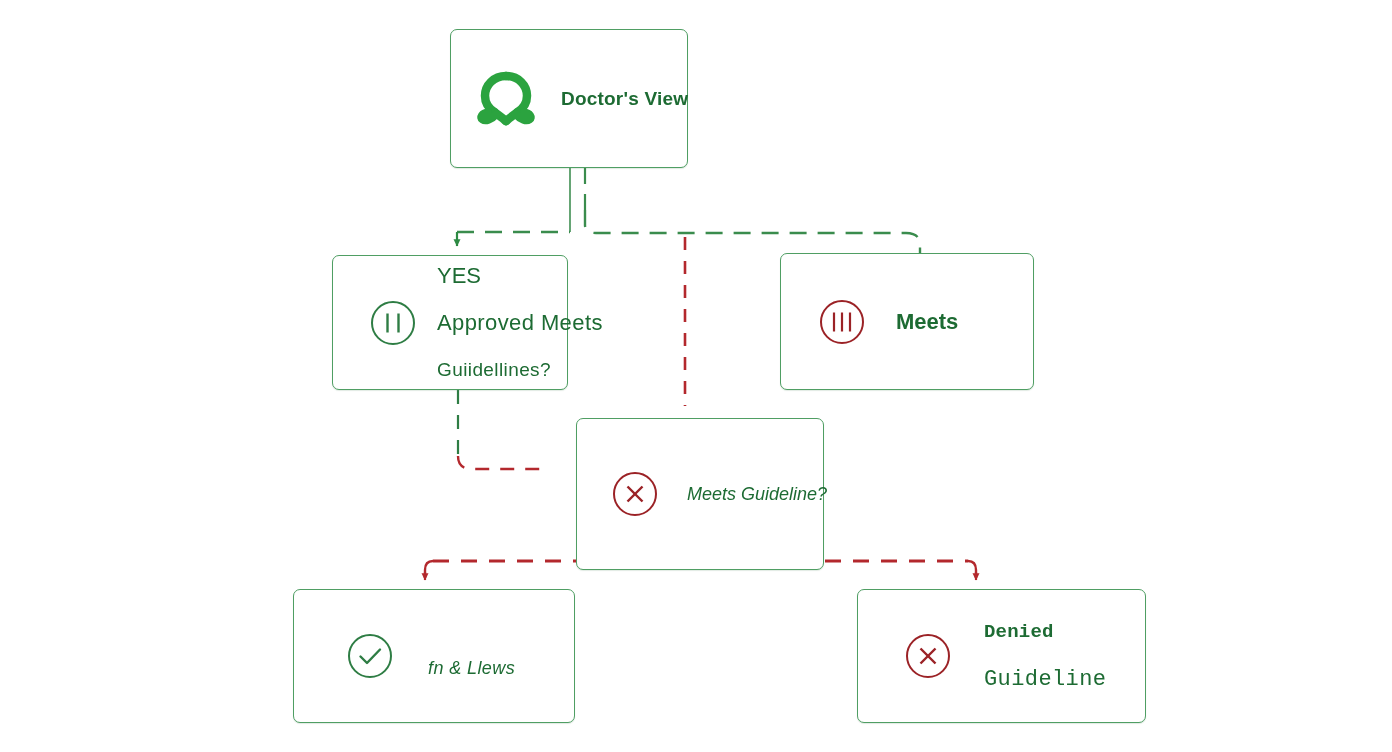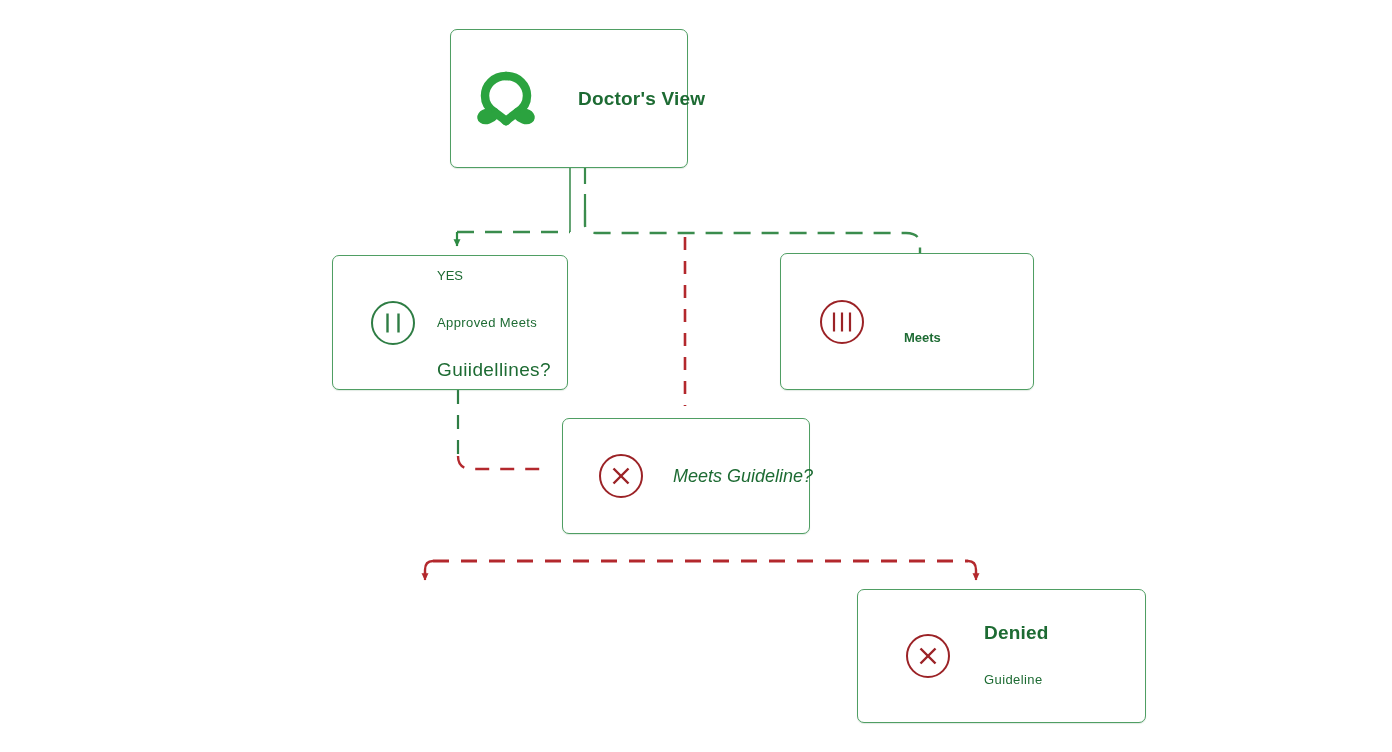--- a/index.html
+++ b/index.html
@@ -51,21 +51,21 @@
     justify-content: center;
   }
   .node-text {
     display: flex;
     flex-direction: column;
     justify-content: center;
     gap: 2px;
   }
   .t-line {
     color: #1d6b33;
-    font-size: 13px;
+    font-size: 22px;
     line-height: 21px;
     white-space: nowrap;
   }
   .t-line.big {
     font-size: 19px;
     letter-spacing: 0.2px;
   }
   .t-line.bold {
     font-weight: bold;
   }
@@ -76,27 +76,27 @@
   .t-line.blur {
     filter: blur(0.35px);
     letter-spacing: 0.4px;
     margin-top: 24px;
   }
 
   
   #node-doctors-view { left: 450px; top: 29px;  width: 238px; height: 139px; }
   #node-yes-approved { left: 332px; top: 255px; width: 236px; height: 135px; }
   #node-meets        { left: 780px; top: 253px; width: 254px; height: 137px; }
-  #node-meets-guide  { left: 562px; top: 418px; width: 248px; height: 116px; }
+  #node-meets-guide  { left: 576px; top: 418px; width: 248px; height: 152px; }
   #node-approved-out { left: 293px; top: 589px; width: 282px; height: 134px; }
-  #node-denied       { left: 857px; top: 589px; width: 289px; height: 134px; }
-
-  #node-doctors-view .node-inner { padding-left: 22px; gap: 39px; }
+  #node-denied       { left: 857px; top: 589px; width: 289px; height: 134px; font-family: Liberation Mono, monospace; }
+
+  #node-doctors-view .node-inner { padding-left: 22px; gap: 22px; }
   #node-doctors-view .node-icon { width: 66px; height: 66px; }
-  #node-meets .node-inner { padding-left: 35px; gap: 36px; align-items: flex-end; }
+  #node-meets .node-inner { padding-left: 35px; gap: 28px; }
   #node-meets-guide .node-inner { padding-left: 32px; gap: 26px; }
   #node-approved-out .node-inner { padding-left: 50px; gap: 32px; }
   #node-denied .node-inner { padding-left: 44px; gap: 30px; }
 </style>
 </head>
 <body>
 
 <div id="canvas">
 
   <svg id="edges" viewBox="0 0 1392 752" width="1392" height="752" xmlns="http://www.w3.org/2000/svg">
@@ -200,20 +200,33 @@
           <line x1="18.5" y1="18.5" x2="33.5" y2="33.5" stroke="#9b2226" stroke-width="2.4"></line>
           <line x1="33.5" y1="18.5" x2="18.5" y2="33.5" stroke="#9b2226" stroke-width="2.4"></line>
         </svg>
       </span>
       <span class="node-text">
         <span class="t-line italic">Meets Guideline?</span>
       </span>
     </div>
   </div>
 
+  <div class="node" id="node-approved-out">
+    <div class="node-inner">
+      <span class="node-icon">
+        <svg viewBox="0 0 52 52" width="52" height="52" xmlns="http://www.w3.org/2000/svg">
+          <circle cx="26" cy="26" r="21" stroke="#2e7d44" stroke-width="2" fill="none"></circle>
+          <path d="M16.5 26.5 L23 33 L36 19.5" stroke="#2e7d44" stroke-width="2.4" fill="none" stroke-linecap="round" stroke-linejoin="round"></path>
+        </svg>
+      </span>
+      <span class="node-text">
+        <span class="t-line italic blur">fn &amp; Llews</span>
+      </span>
+    </div>
+  </div>
 
   <div class="node" id="node-denied">
     <div class="node-inner">
       <span class="node-icon">
         <svg viewBox="0 0 52 52" width="52" height="52" xmlns="http://www.w3.org/2000/svg">
           <circle cx="26" cy="26" r="21" stroke="#9b2226" stroke-width="2" fill="none"></circle>
           <line x1="18.5" y1="18.5" x2="33.5" y2="33.5" stroke="#9b2226" stroke-width="2.4"></line>
           <line x1="33.5" y1="18.5" x2="18.5" y2="33.5" stroke="#9b2226" stroke-width="2.4"></line>
         </svg>
       </span>

